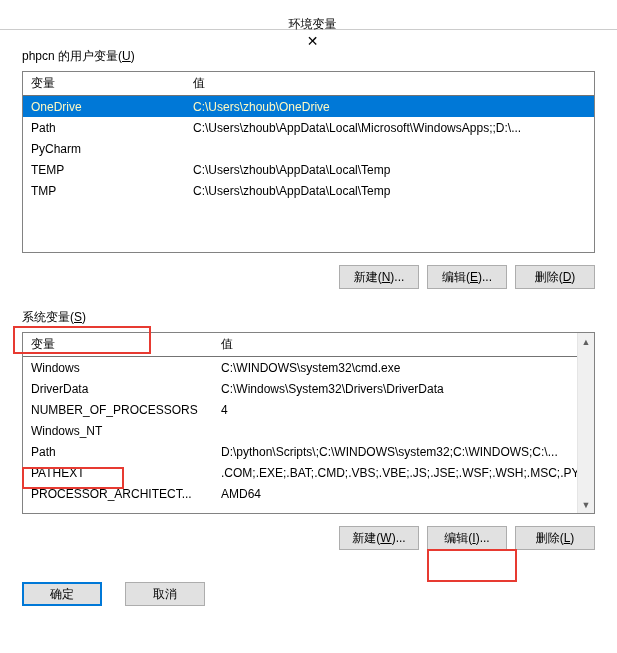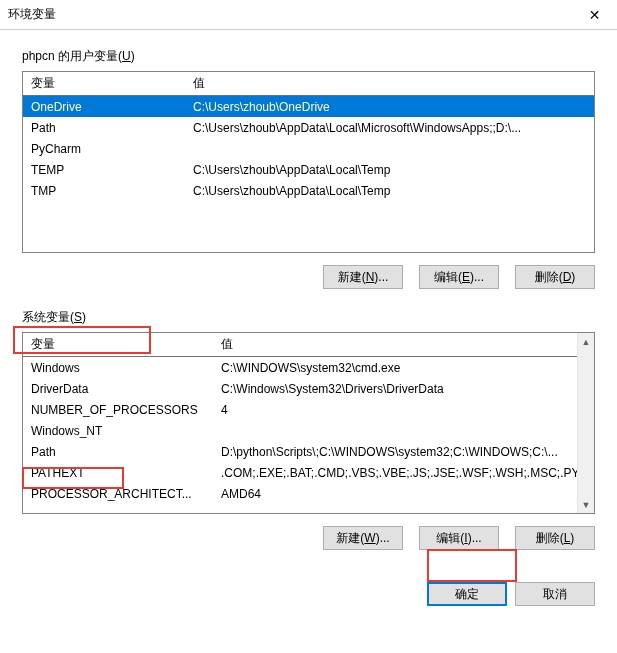--- a/index.html
+++ b/index.html
@@ -1,40 +1,40 @@
 <!DOCTYPE html>
 <html><head>
 <meta charset="utf-8">
 <style>
 * { box-sizing: border-box; margin: 0; padding: 0; }
 body { font-family: "Microsoft YaHei", "Segoe UI", sans-serif; font-size: 12px; background: #fff; width: 617px; height: 653px; overflow: hidden; }
-.titlebar { height: 30px; border-bottom: 1px solid #ccc; display: flex; align-items: center; justify-content: space-between; padding: 0 0 0 8px; }
+.titlebar { height: 30px; border-bottom: 1px solid #ccc; display: flex; align-items: center; justify-content: space-between; padding: 16px 0 0 8px; flex-direction: column; }
 .close-btn { width: 45px; height: 30px; display: flex; align-items: center; justify-content: center; font-size: 14px; cursor: default; }
 .body-area { padding: 18px 22px 10px 22px; }
 .section-label { font-size: 12px; margin-bottom: 6px; display: inline-block; }
 .section-label .u { text-decoration: underline; }
 .table-wrap { border: 1px solid #828282; background: #fff; position: relative; }
 .table-inner { height: 180px; overflow: hidden; position: relative; }
 .table-header { display: flex; border-bottom: 1px solid #737373; height: 24px; align-items: center; background: #fff; }
 .th { padding: 4px 8px; font-size: 12px; }
 .th-var { width: 162px; }
 .th-val { flex: 1; }
 .table-body { }
 .tr { display: flex; height: 21px; align-items: center; }
 .tr.selected { background: #0078d7; color: #fef9c3; }
 .td { padding: 2px 8px; font-size: 12px; white-space: nowrap; overflow: hidden; }
 .td-var { width: 162px; }
 .td-val { flex: 1; }
 .scrollbar { position: absolute; right: 0; top: 0; bottom: 0; width: 17px; background: #f0f0f0; border-left: 1px solid #e5e5e5; }
 .scroll-arrow { height: 17px; display: flex; align-items: center; justify-content: center; font-size: 9px; color: #606060; }
 .scroll-track { position: absolute; top: 17px; bottom: 17px; left: 0; right: 0; }
-.button-row { display: flex; justify-content: flex-end; gap: 16px; margin-top: 12px; margin-bottom: 20px; }
+.button-row { display: flex; justify-content: flex-end; gap: 8px; margin-top: 12px; margin-bottom: 20px; }
 .btn { width: 80px; height: 24px; border: 1px solid #adadad; background: #e1e1e1; font-size: 12px; font-family: inherit; cursor: default; display: flex; align-items: center; justify-content: center; }
 .btn .u { text-decoration: underline; }
-.footer-row { display: flex; justify-content: flex-end; gap: 8px; padding: 14px 22px 16px 22px; border-top: 0; }
+.footer-row { display: flex; gap: 23px; padding: 14px 22px 16px 22px; border-top: 0; }
 .btn-primary { border: 2px solid #0078d7; background: #e1e1e1; }
 .highlight-red { position: absolute; border: 2px solid #e73a31; pointer-events: none; }
 .table-inner2 { height: 180px; overflow: hidden; position: relative; }
 .th-var2 { width: 190px; }
 .td-var2 { width: 190px; }
 </style>
 </head>
 <body>
 
 <div class="titlebar">

